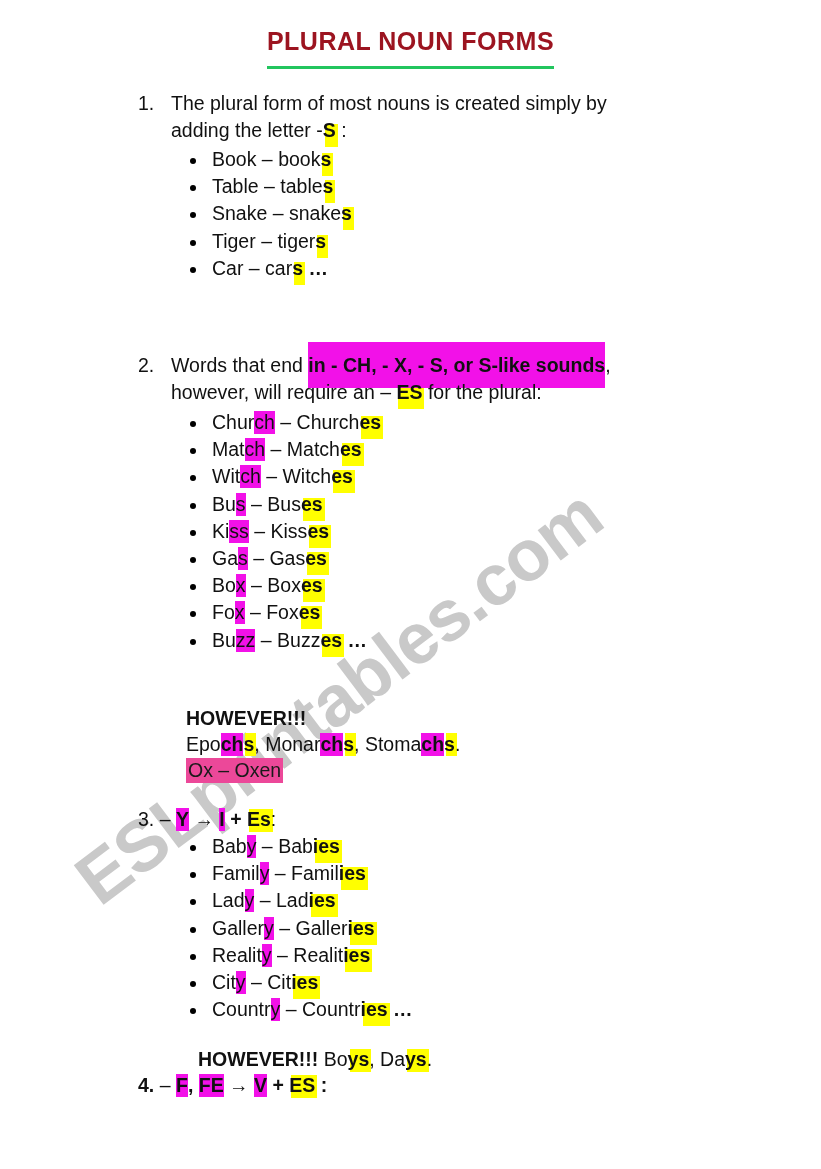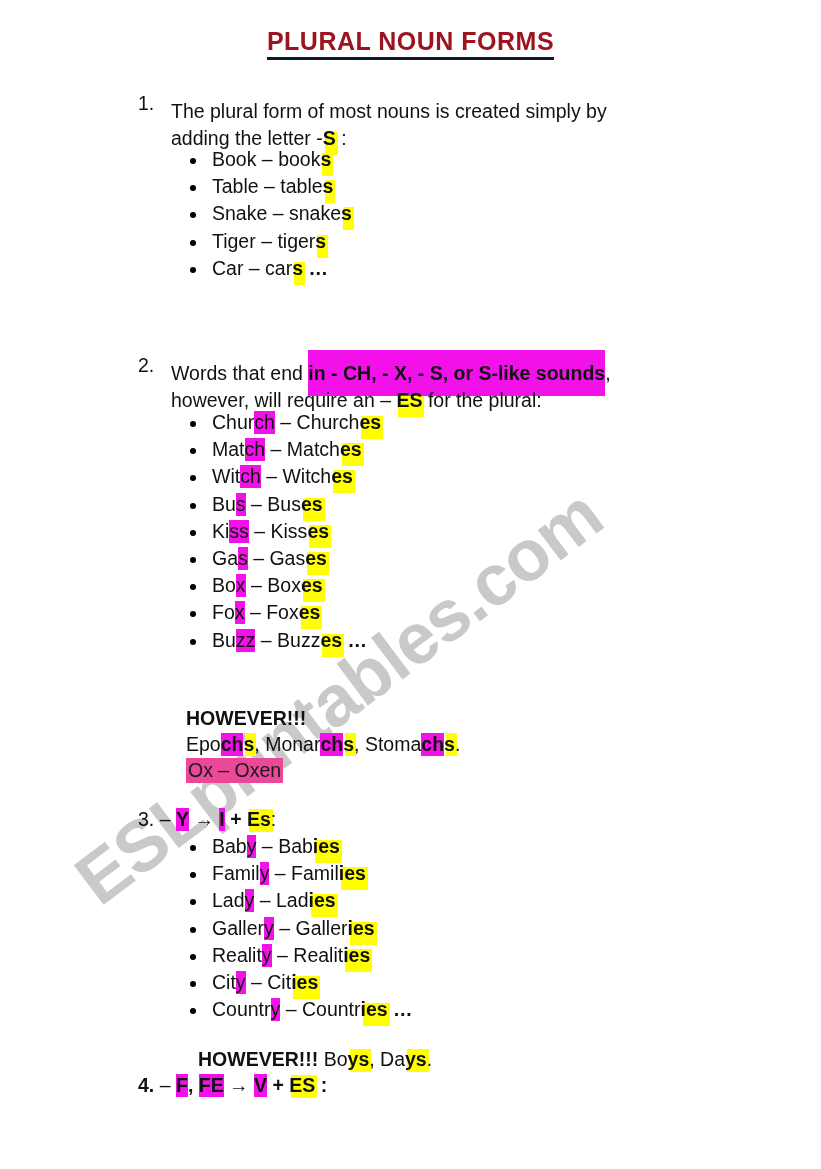--- a/index.html
+++ b/index.html
@@ -53,22 +53,22 @@
     width: 821px;
     text-align: center;
   }
   #doc-title {
     display: inline-block;
     font-family: "Liberation Sans", sans-serif;
     font-size: 25px;
     font-weight: bold;
     color: #9c1420;
     letter-spacing: 0.5px;
-    border-bottom: 3px solid #0f172a;
-    padding-bottom: 1px;
+    border-bottom: 3px solid #22c55e;
+    padding-bottom: 10px;
     line-height: 1.15;
   }
 
   
   .block {
     position: absolute;
     font-size: 19.5px;
     line-height: 27.2px;
     color: #111111;
     white-space: nowrap;
@@ -80,21 +80,20 @@
     color: #111111;
   }
   .numpara .num {
     position: absolute;
     left: 0;
     top: 0;
   }
   .numpara .ptext {
     display: block;
     margin-left: 33px;
-    margin-top: 8px;
   }
 
   
   ul.blist {
     position: absolute;
     margin: 0;
     padding: 0;
     list-style: none;
     font-size: 19.5px;
     line-height: 27.2px;

